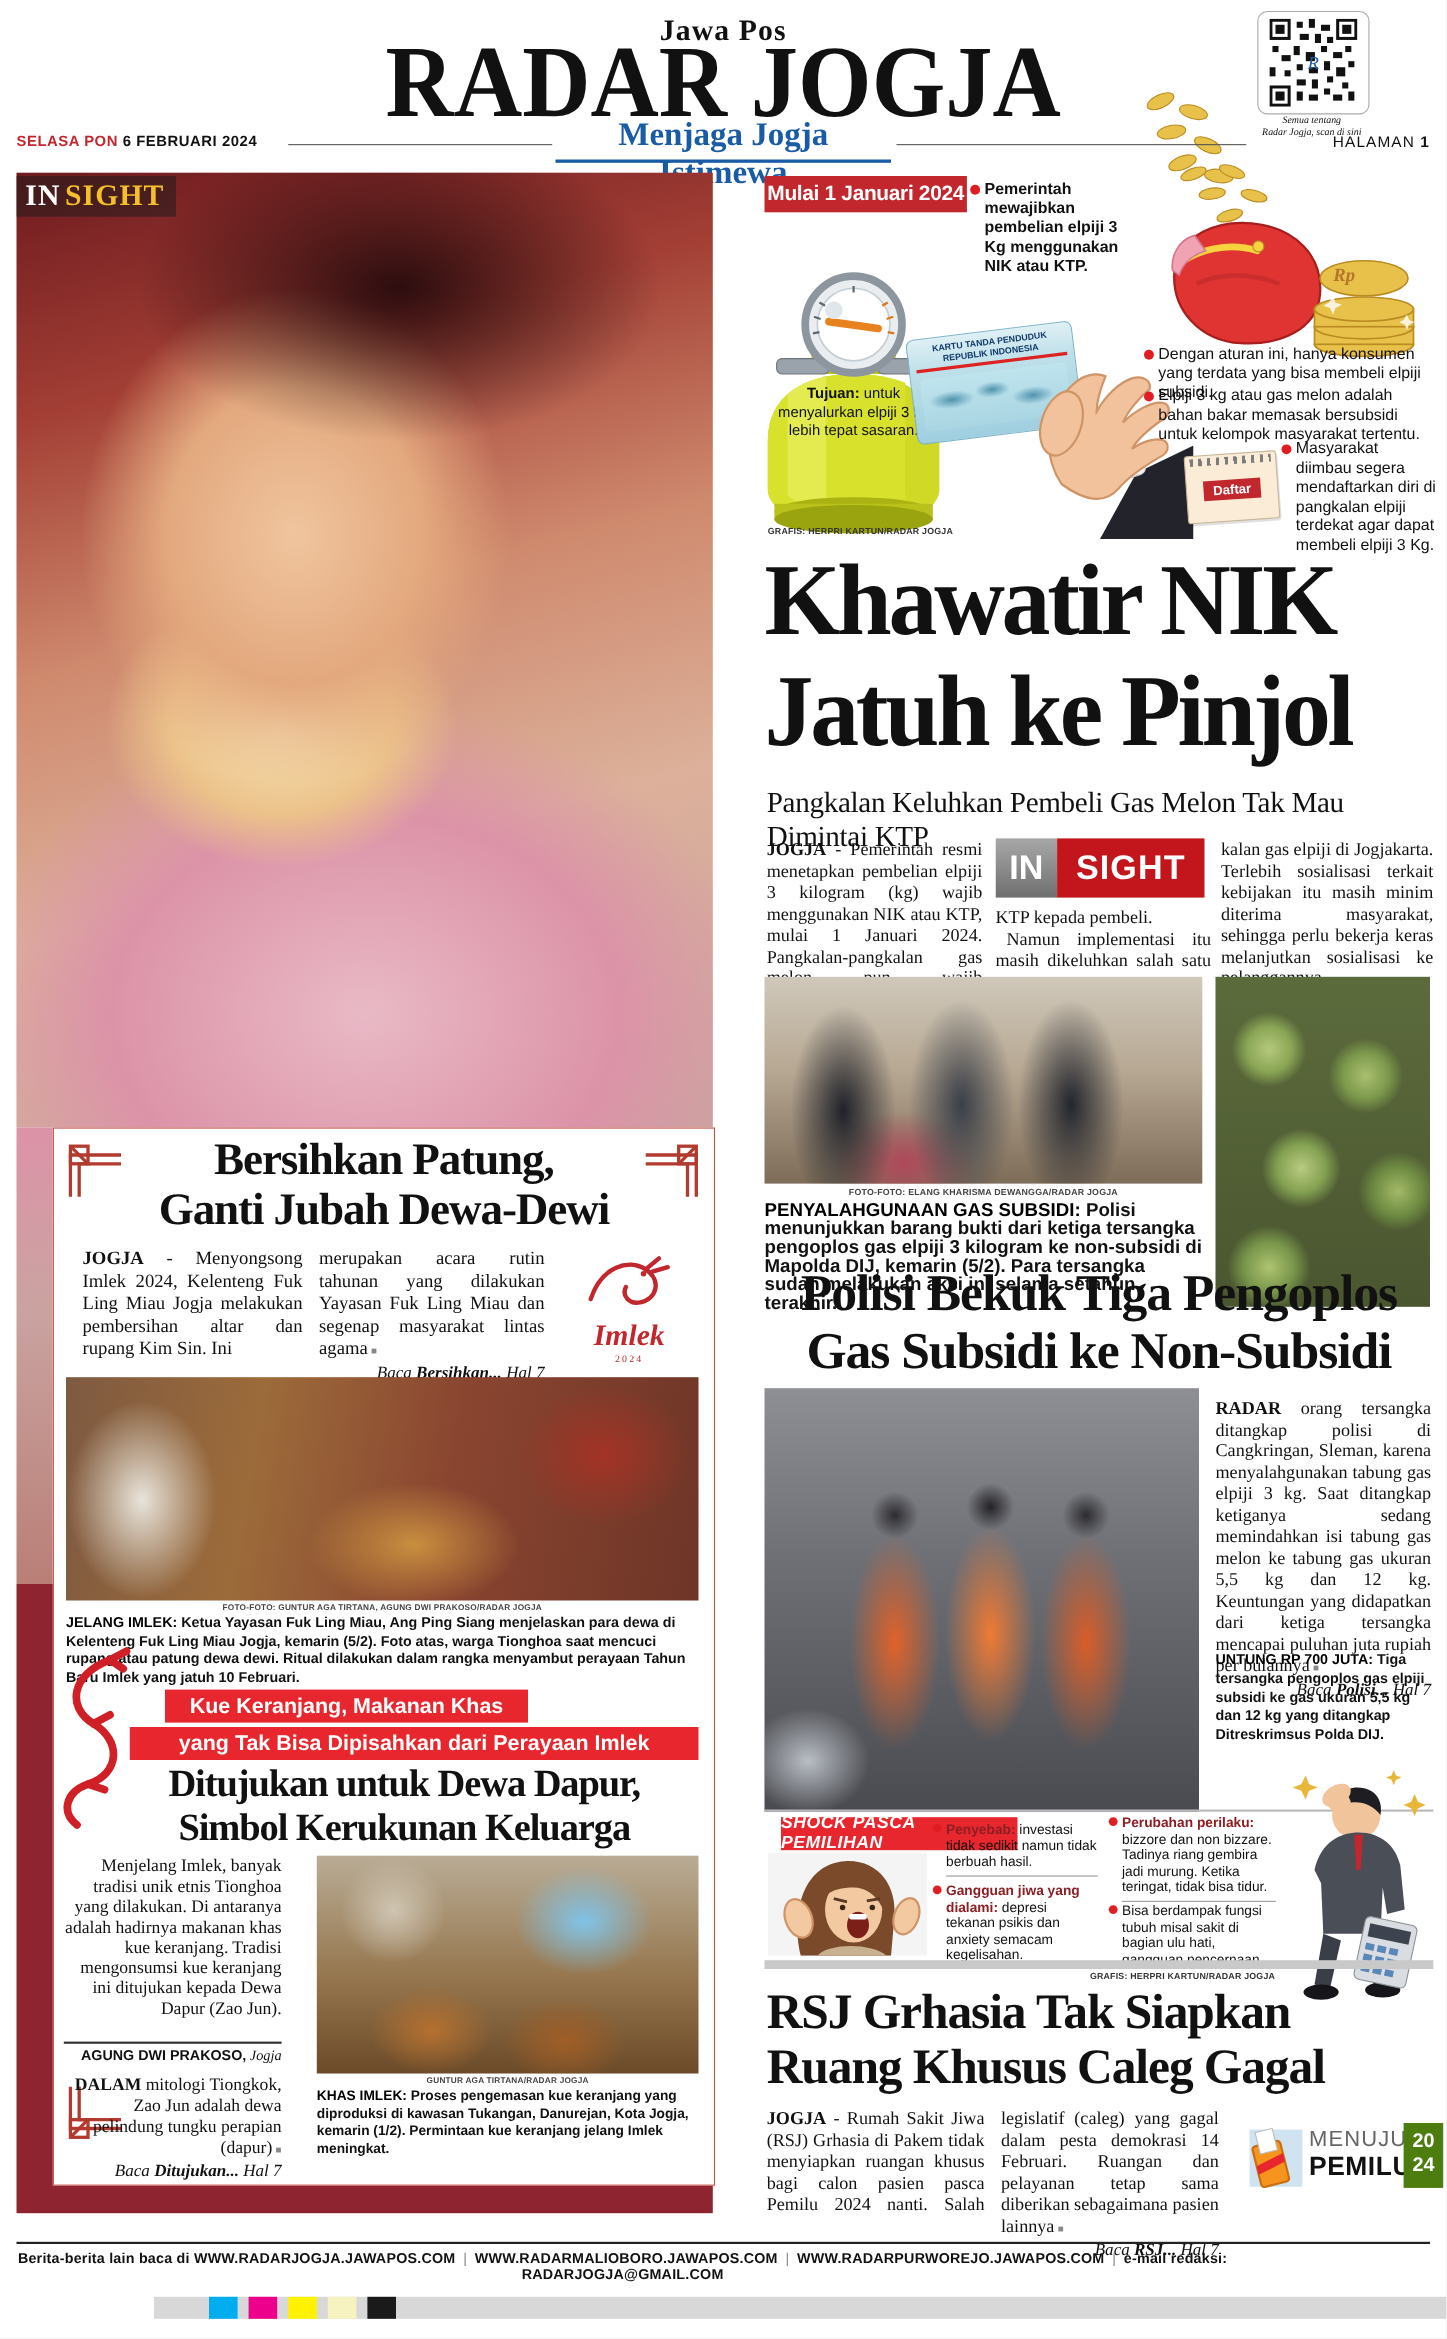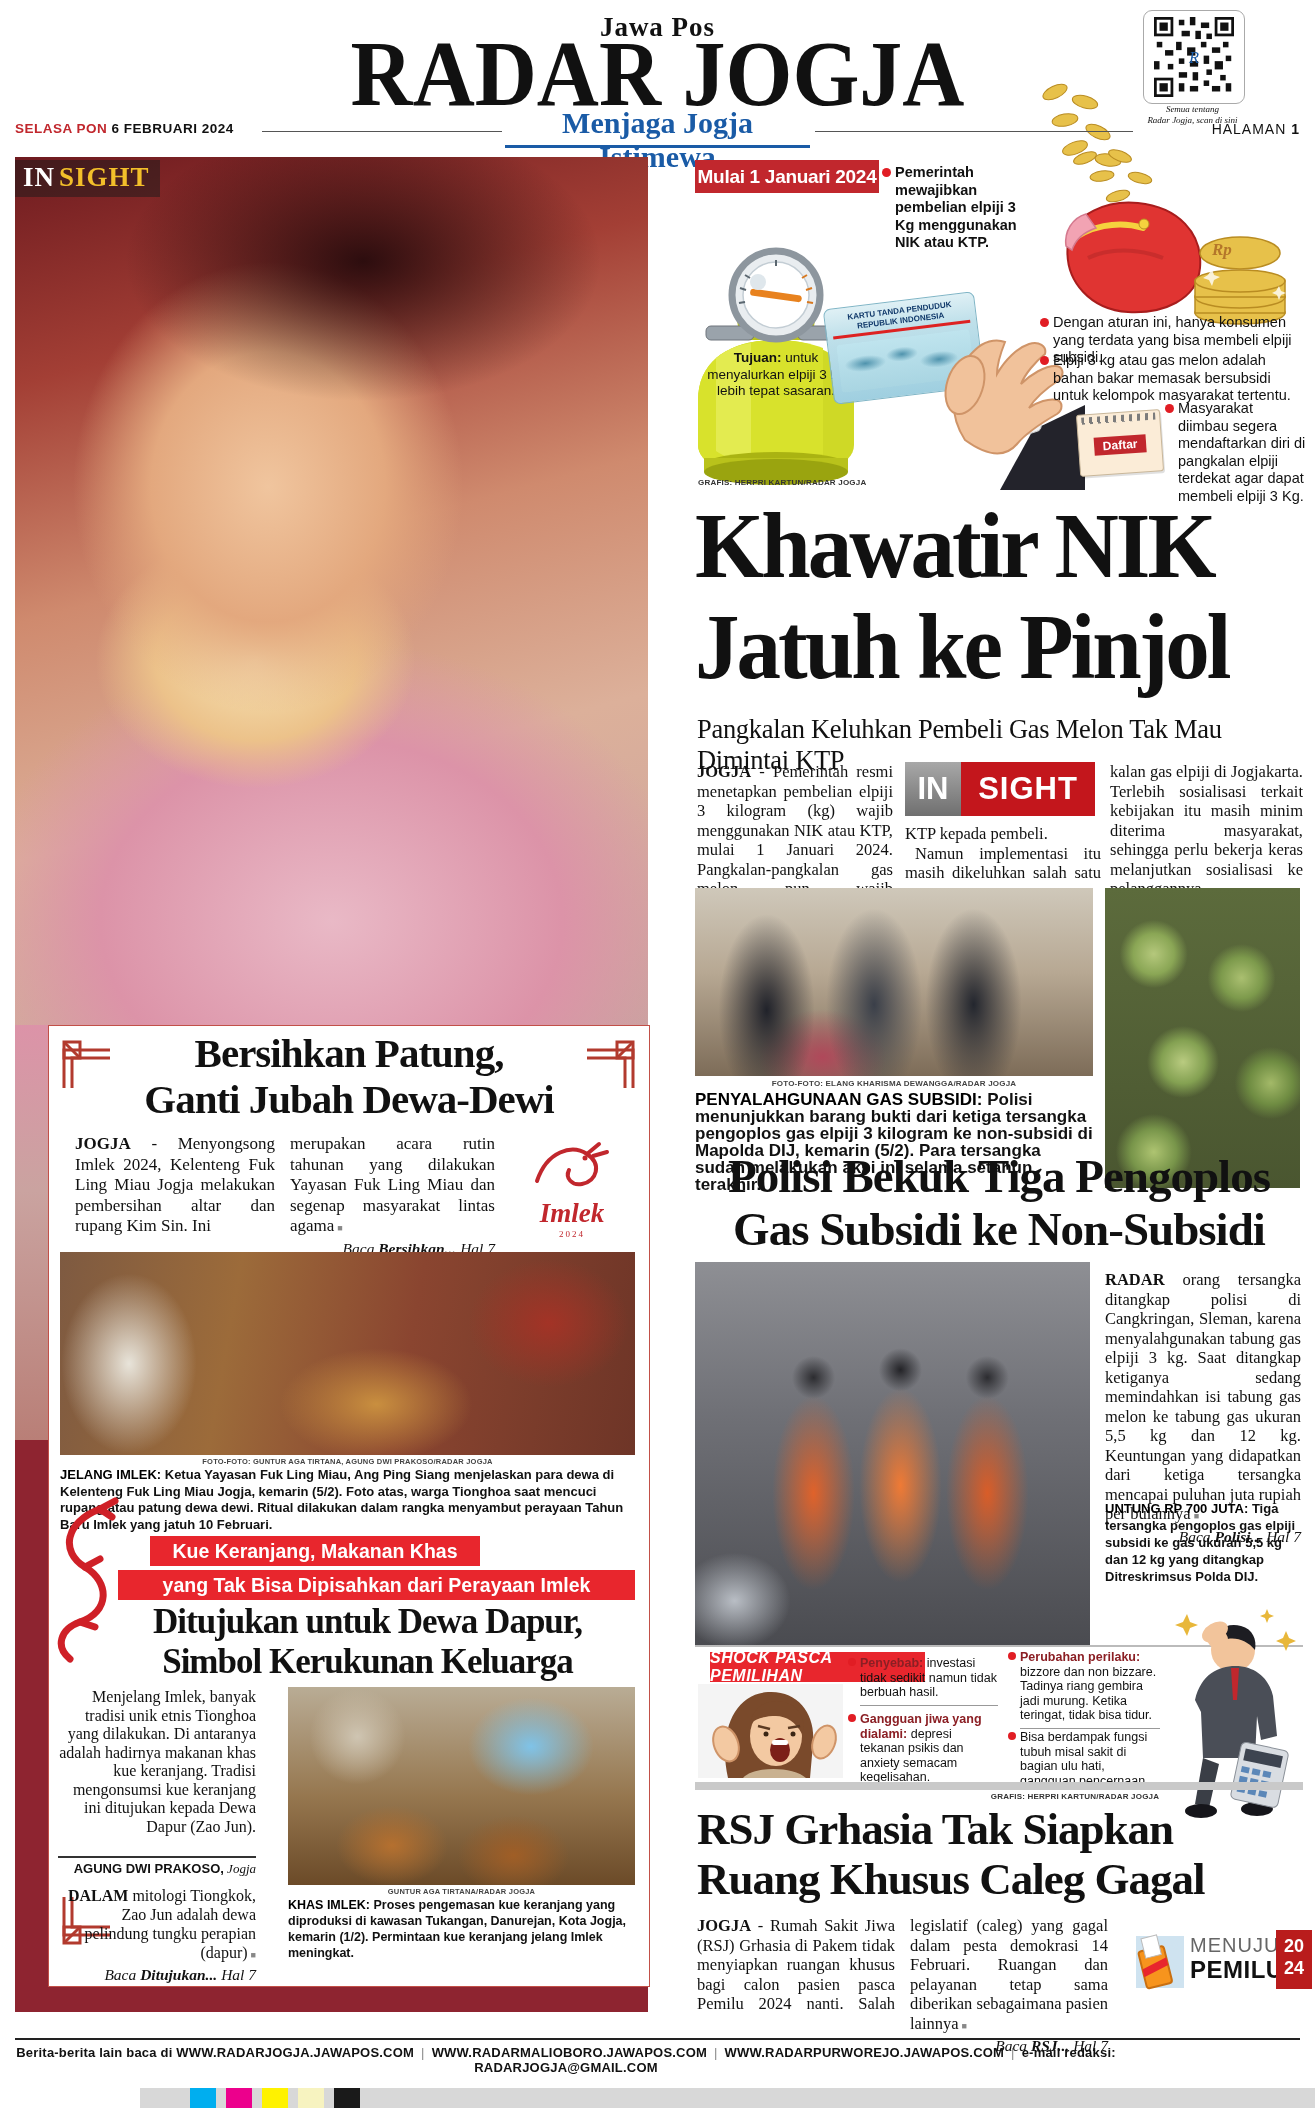--- a/index.html
+++ b/index.html
@@ -161,21 +161,21 @@
   .sbul .lead{font-weight:bold;color:#8b1f24;}
   .sbul.rulebelow{border-bottom:1px solid #999;padding-bottom:5px;}
   .graybar{left:695px;top:1782px;width:608px;height:8px;background:#c9c9c9;}
 
   .h-rsj{left:697px;top:1804px;width:610px;font-weight:bold;font-size:45px;line-height:50px;letter-spacing:-1px;}
   .rcol1{left:697px;top:1916px;width:198px;height:100px;overflow:hidden;}
   .rcol2{left:910px;top:1916px;width:198px;}
   .pemilu{left:1128px;top:1922px;width:182px;height:80px;}
   .pemilu .menuju{position:absolute;left:62px;top:12px;font-family:"Liberation Sans",sans-serif;font-size:20px;color:#666;letter-spacing:1px;}
   .pemilu .pem{position:absolute;left:62px;top:34px;font-family:"Liberation Sans",sans-serif;font-size:24px;font-weight:bold;color:#111;letter-spacing:.5px;}
-  .pemilu .yearbox{position:absolute;left:148px;top:8px;width:36px;height:54px;background:#b91c1c;color:#fff;
+  .pemilu .yearbox{position:absolute;left:148px;top:8px;width:36px;height:54px;background:#4d7c0f;color:#fff;
        font-family:"Liberation Sans",sans-serif;font-weight:bold;font-size:18px;line-height:22px;text-align:center;padding-top:5px;}
 
   
   .footrule{left:15px;top:2038px;width:1285px;height:2px;background:#222;}
   .footer{left:0px;top:2045px;width:1132px;text-align:center;font-family:"Liberation Sans",sans-serif;
           font-size:13px;font-weight:bold;letter-spacing:.2px;}
   .footer .sep{color:#888;font-weight:normal;padding:0 7px;}
   .footer .pre{font-weight:bold;}
   .colorbar{left:140px;top:2088px;width:1175px;height:20px;background:#d8d8d8;}
   .chip{position:absolute;top:0;width:26px;height:20px;}

